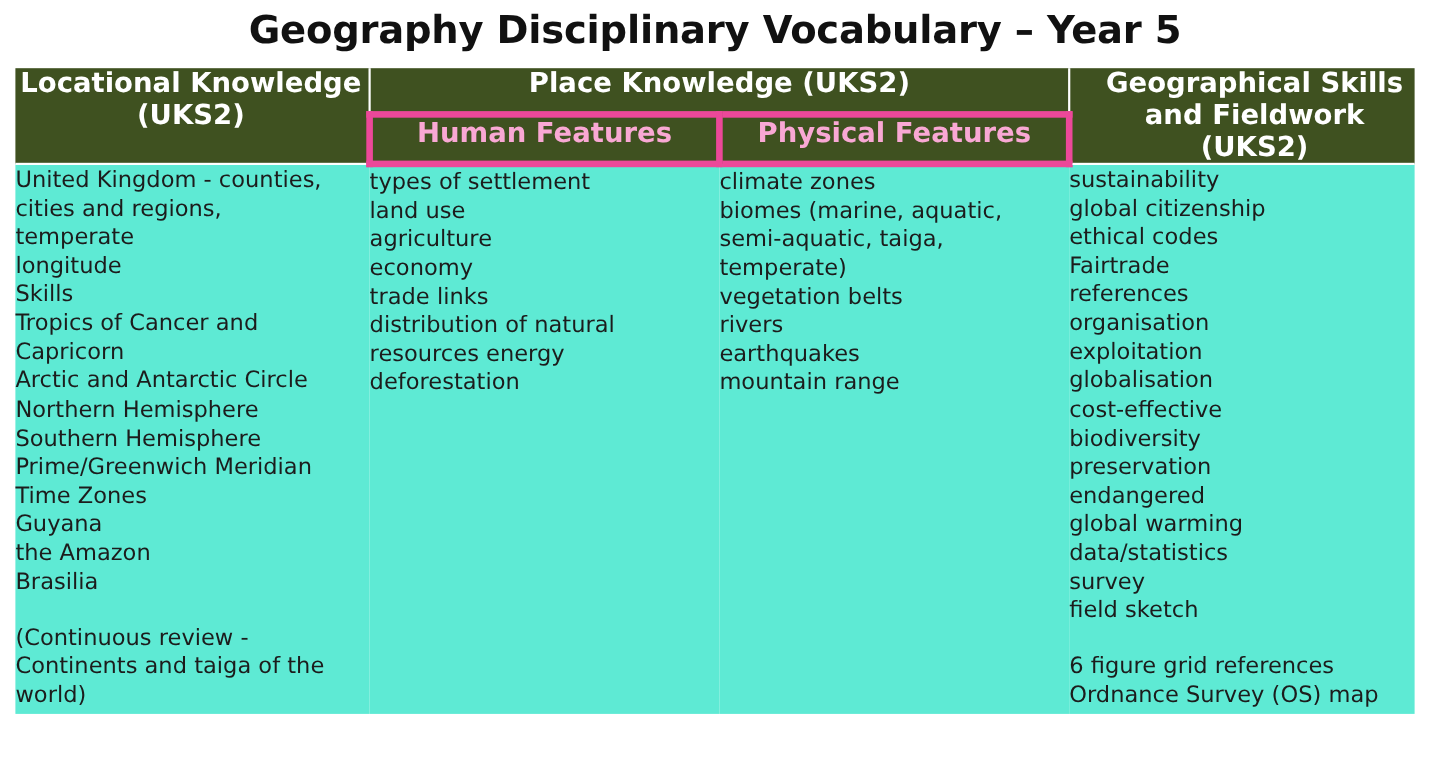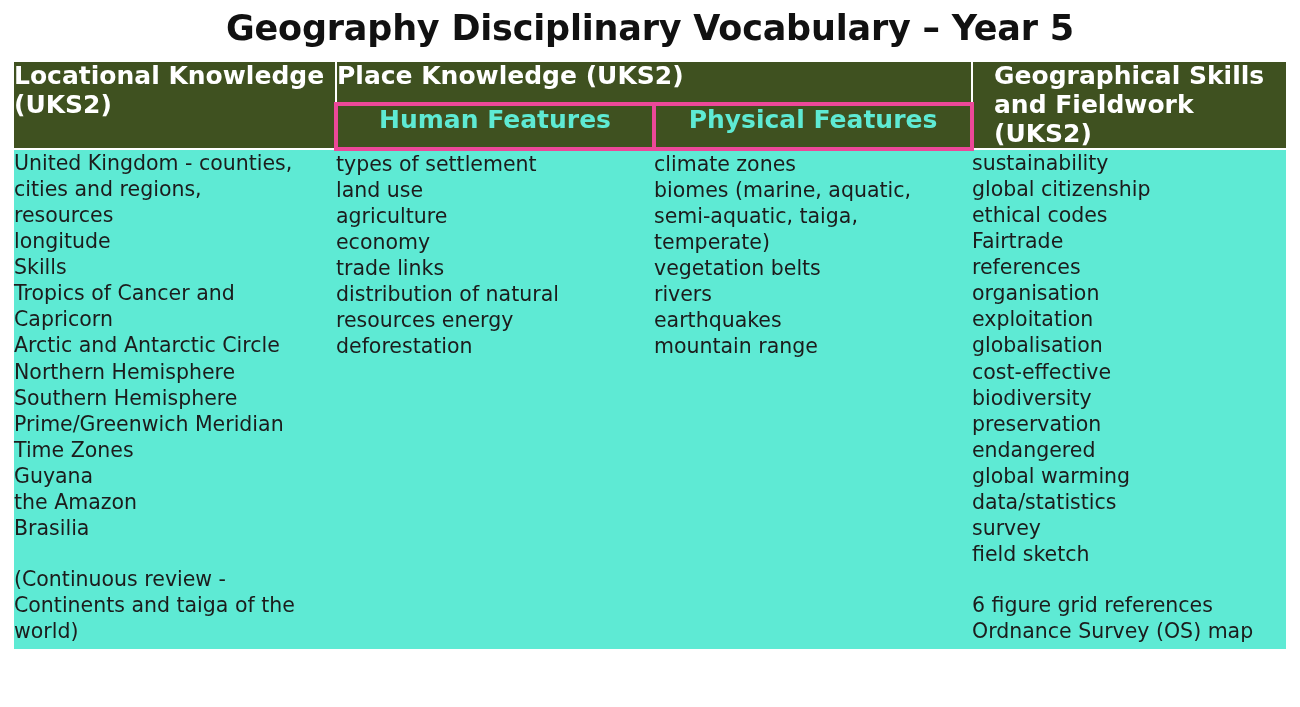--- a/index.html
+++ b/index.html
@@ -37,40 +37,40 @@
     table-layout: fixed;
   }
   .vocab-table td, .vocab-table th {
     padding: 0;
     margin: 0;
     vertical-align: top;
   }
   .hdr {
     background: #3f5120;
     color: #ffffff;
-    text-align: left;
+    text-align: center;
     font-weight: bold;
     font-size: 25px;
     line-height: 1.15;
     padding: 10px 8px 12px 8px;
     border: 2px solid #ffffff;
     box-sizing: border-box;
   }
   .hdr.first { border-left: none; }
   .hdr.last { border-right: none; padding-left: 20px; }
   .hdr.top { border-top: none; }
   .hdr-sub {
     background: #3f5120;
-    color: #5eead4;
+    color: #f9a8d4;
     text-align: center;
     font-weight: bold;
     font-size: 25px;
     line-height: 1.15;
     padding: 9px 8px 11px 8px;
-    border: 4px solid #ec4899;
+    border: 6px solid #ec4899;
     box-sizing: border-box;
   }
   .body-cell {
     background: #5eead4;
     padding: 10px 12px 8px 12px;
     font-size: 20.5px;
     line-height: 1.27;
     color: #1c1c1c;
     border: none;
     height: 500px;
@@ -103,21 +103,21 @@
         <td class="hdr top" colspan="2">Place Knowledge (UKS2)</td>
         <td class="hdr last top" rowspan="2">Geographical Skills and Fieldwork (UKS2)</td>
       </tr>
       <tr>
         <td class="hdr-sub">Human Features</td>
         <td class="hdr-sub">Physical Features</td>
       </tr>
       <tr>
         <td class="body-cell">
             <div class="line">United Kingdom - counties, cities and regions,</div>
-            <div class="line">resources</div>
+            <div class="line">temperate</div>
             <div class="line">longitude</div>
             <div class="line">Skills</div>
             <div class="line">Tropics of Cancer and Capricorn</div>
             <div class="line">Arctic and Antarctic Circle</div>
             <div class="line">Northern Hemisphere</div>
             <div class="line">Southern Hemisphere</div>
             <div class="line">Prime/Greenwich Meridian</div>
             <div class="line">Time Zones</div>
             <div class="line">Guyana</div>
             <div class="line">the Amazon</div>

